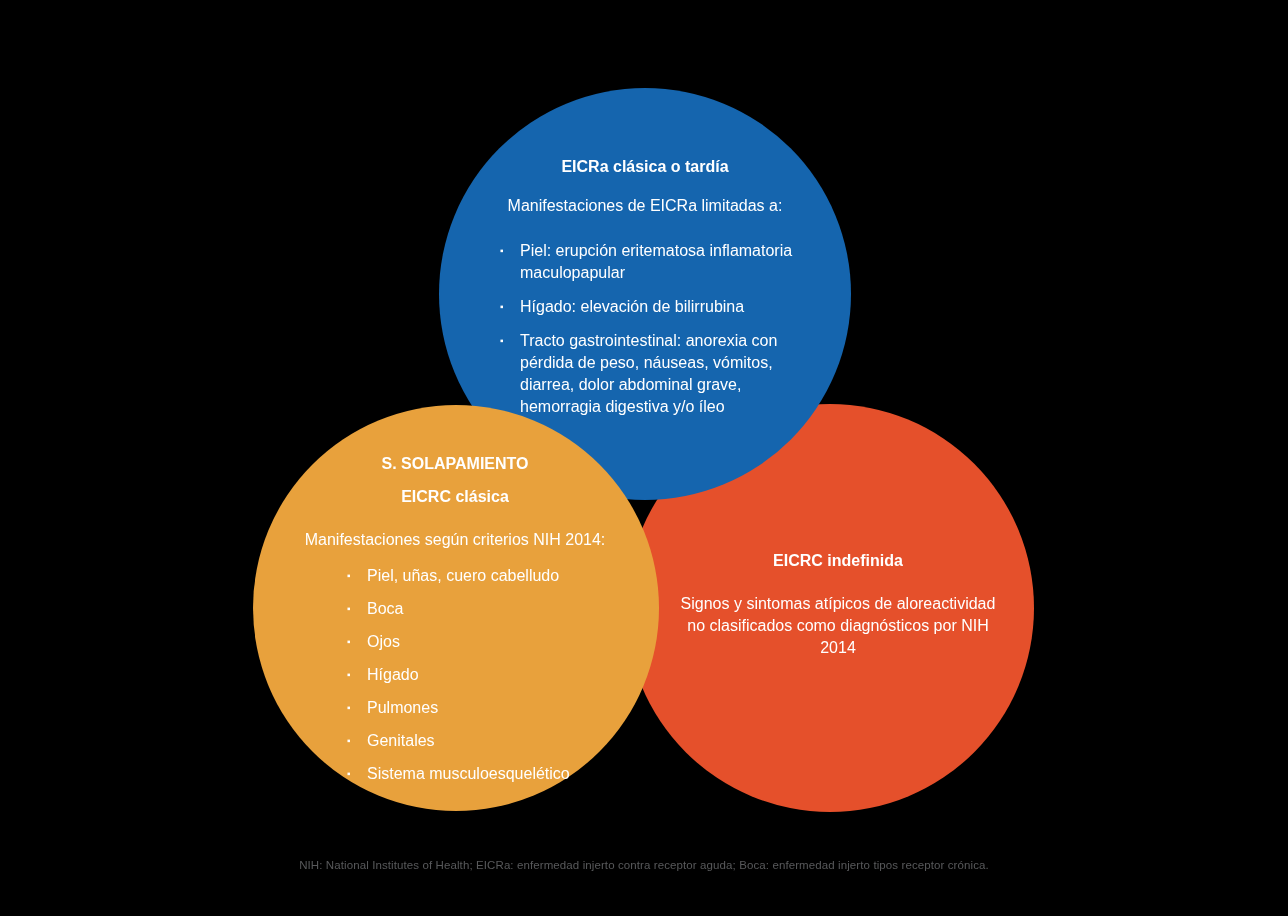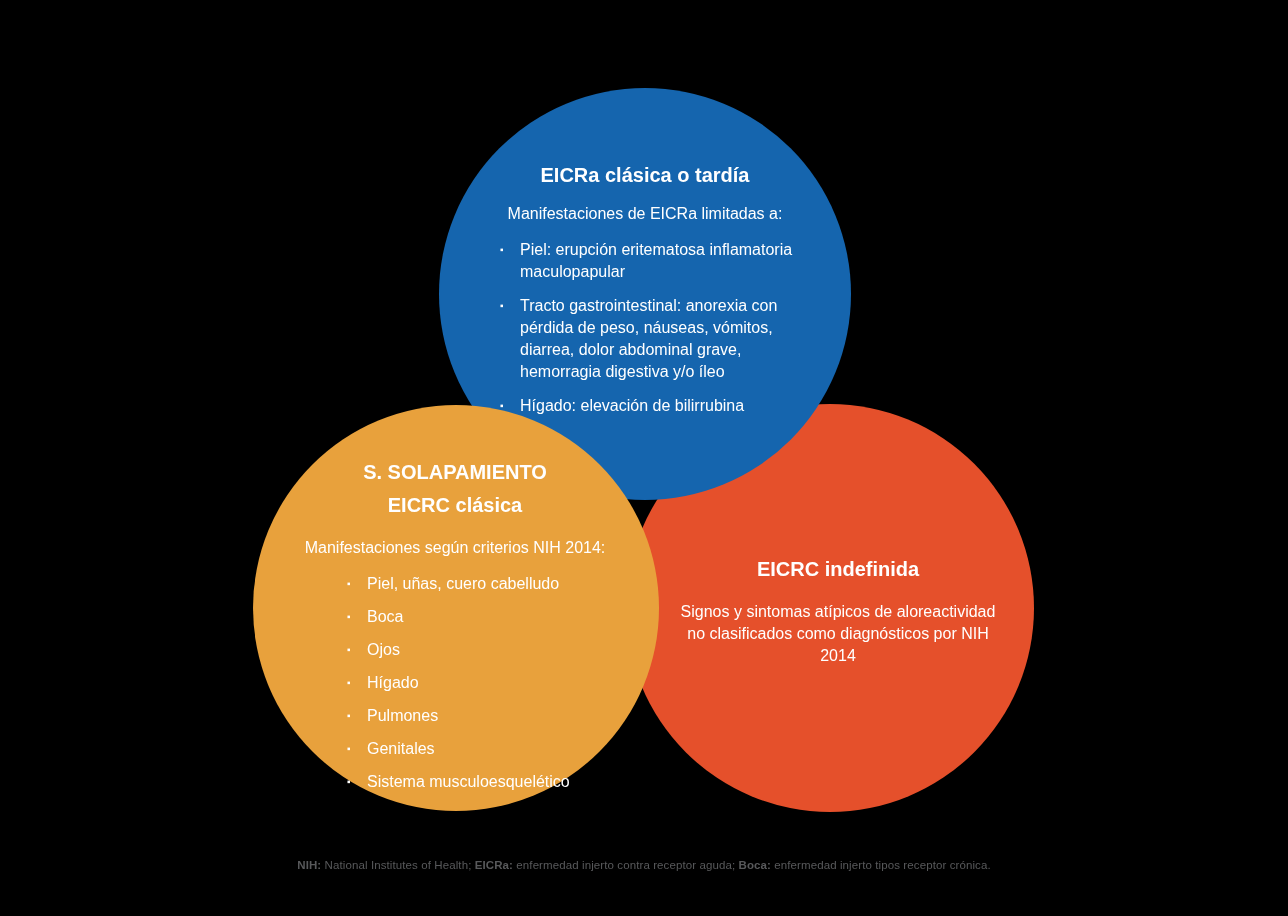--- a/index.html
+++ b/index.html
@@ -37,25 +37,25 @@
     color: #ffffff;
     font-size: 16px; line-height: 22px;
     text-align: center;
   }
   .content-acute     { left: 462px; top: 155px; width: 366px; }
   .content-overlap   { left: 275px; top: 452px; width: 360px; }
   .content-undefined { left: 678px; top: 549px; width: 320px; }
 
   .circle-title {
     font-weight: bold;
-    font-size: 20px; line-height: 24px;
-    margin: 8px;
+    font-size: 16px; line-height: 24px;
+    margin: 0;
   }
   .content-acute .circle-title { margin-bottom: 16px; }
-  .content-acute .circle-subtitle { margin-bottom: 14px; }
+  .content-acute .circle-subtitle { margin-bottom: 23px; }
   .content-overlap .title-line1 { margin-bottom: 9px; }
   .content-overlap .circle-subtitle { margin-top: 20px; margin-bottom: 14px; }
   .content-undefined .circle-title { margin-bottom: 20px; }
 
   ul.bullets {
     list-style: none;
     margin: 0; padding: 0;
     text-align: left;
   }
   .bullets li { position: relative; padding-left: 22px; margin-bottom: 12px; }
@@ -70,40 +70,40 @@
 
   
   .footnote {
     position: absolute; top: 858px; left: 0; width: 1288px;
     text-align: center;
     color: #58595B;
     font-size: 11.5px;
     line-height: 15px;
     letter-spacing: 0.1px;
   }
-  .footnote b { font-weight: bold; }
+  .footnote b { font-weight: normal; }
 </style>
 </head>
 <body>
 
 <div class="figure">
 
 
   <div class="venn">
     <div class="circle circle-undefined"></div>
     <div class="circle circle-acute"></div>
     <div class="circle circle-overlap"></div>
 
     <div class="content content-acute">
       <div class="circle-title">EICRa clásica o tardía</div>
       <div class="circle-subtitle">Manifestaciones de EICRa limitadas a:</div>
       <ul class="bullets">
         <li>Piel: erupción eritematosa inflamatoria maculopapular</li>
+        <li>Hígado: elevación de bilirrubina</li>
         <li>Tracto gastrointestinal: anorexia con pérdida de peso, náuseas, vómitos, diarrea, dolor abdominal grave, hemorragia digestiva y/o íleo</li>
-        <li>Hígado: elevación de bilirrubina</li>
       </ul>
     </div>
 
     <div class="content content-overlap">
       <div class="circle-title title-line1">S. SOLAPAMIENTO</div>
       <div class="circle-title title-line2">EICRC clásica</div>
       <div class="circle-subtitle">Manifestaciones según criterios NIH 2014:</div>
       <ul class="bullets">
         <li>Piel, uñas, cuero cabelludo</li>
         <li>Boca</li>

